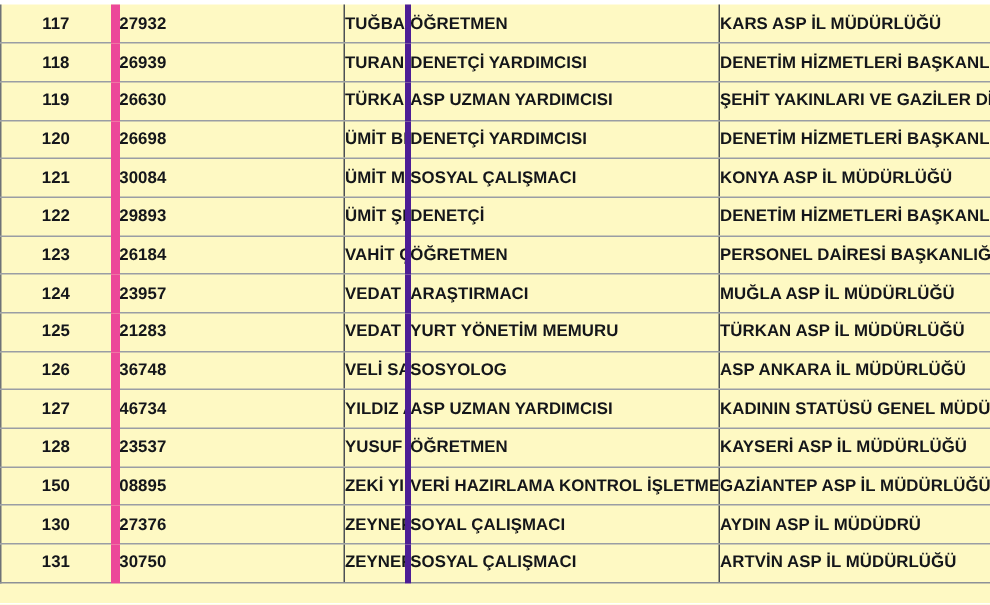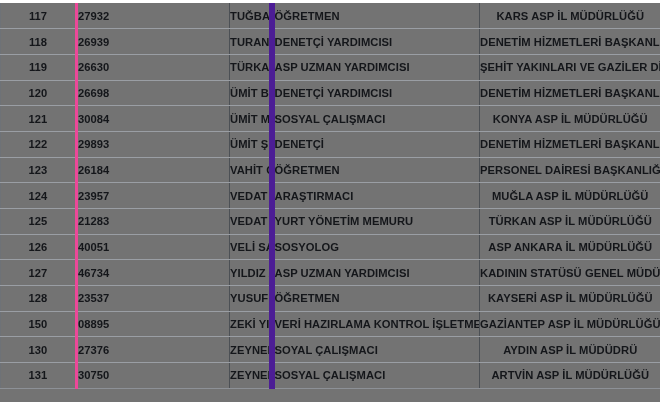--- a/index.html
+++ b/index.html
@@ -14,21 +14,21 @@
     overflow: hidden;
     font-family: "Liberation Sans", sans-serif;
     color: #111111;
     position: relative;
   }
 
   #scan-page {
     position: relative;
     width: 660px;
     height: 403px;
-    background: #737373;
+    background: #fef9c3;
     overflow: hidden;
   }
 
   
   #records-table {
     position: absolute;
     left: 0;
     top: 3px;
     width: 660px;
     border-collapse: collapse;
@@ -65,34 +65,33 @@
 
   
   td.seq {
     text-align: center;
     padding-left: 2px;
     
     border-left: 1px solid #6e7277;
   }
   td.reg {
     padding-left: 9px;
-    border-left: 3px solid #ec4899;
+    border-left: 6px solid #ec4899;
   }
   td.name {
     padding-left: 8px;
     border-left: 1px solid #4c5055;
   }
   td.title {
     padding-left: 6px;
-    border-left: 6px solid #4c1d95;
+    border-left: 4px solid #4c1d95;
   }
   td.inst {
     padding-left: 6px;
     border-left: 1px solid #4c5055;
-    text-align: center;
   }
 
   
   .rule-faded td { border-bottom-color: #c2c6cb; }
   .rule-dark   td { border-bottom-color: #4f5358; }
 
   
   #top-margin, #bottom-margin {
     position: absolute;
     left: 0;
@@ -177,21 +176,21 @@
         </tr>
         <tr class="rule-dark">
           <td class="seq">125</td>
           <td class="reg">21283</td>
           <td class="name">VEDAT YEŞİL</td>
           <td class="title">YURT YÖNETİM MEMURU</td>
           <td class="inst">TÜRKAN ASP İL MÜDÜRLÜĞÜ</td>
         </tr>
         <tr class="rule-faded">
           <td class="seq">126</td>
-          <td class="reg">40051</td>
+          <td class="reg">36748</td>
           <td class="name">VELİ SAÇILIK</td>
           <td class="title">SOSYOLOG</td>
           <td class="inst">ASP ANKARA İL MÜDÜRLÜĞÜ</td>
         </tr>
         <tr>
           <td class="seq">127</td>
           <td class="reg">46734</td>
           <td class="name">YILDIZ AVSEREN</td>
           <td class="title">ASP UZMAN YARDIMCISI</td>
           <td class="inst">KADININ STATÜSÜ GENEL MÜDÜ</td>

